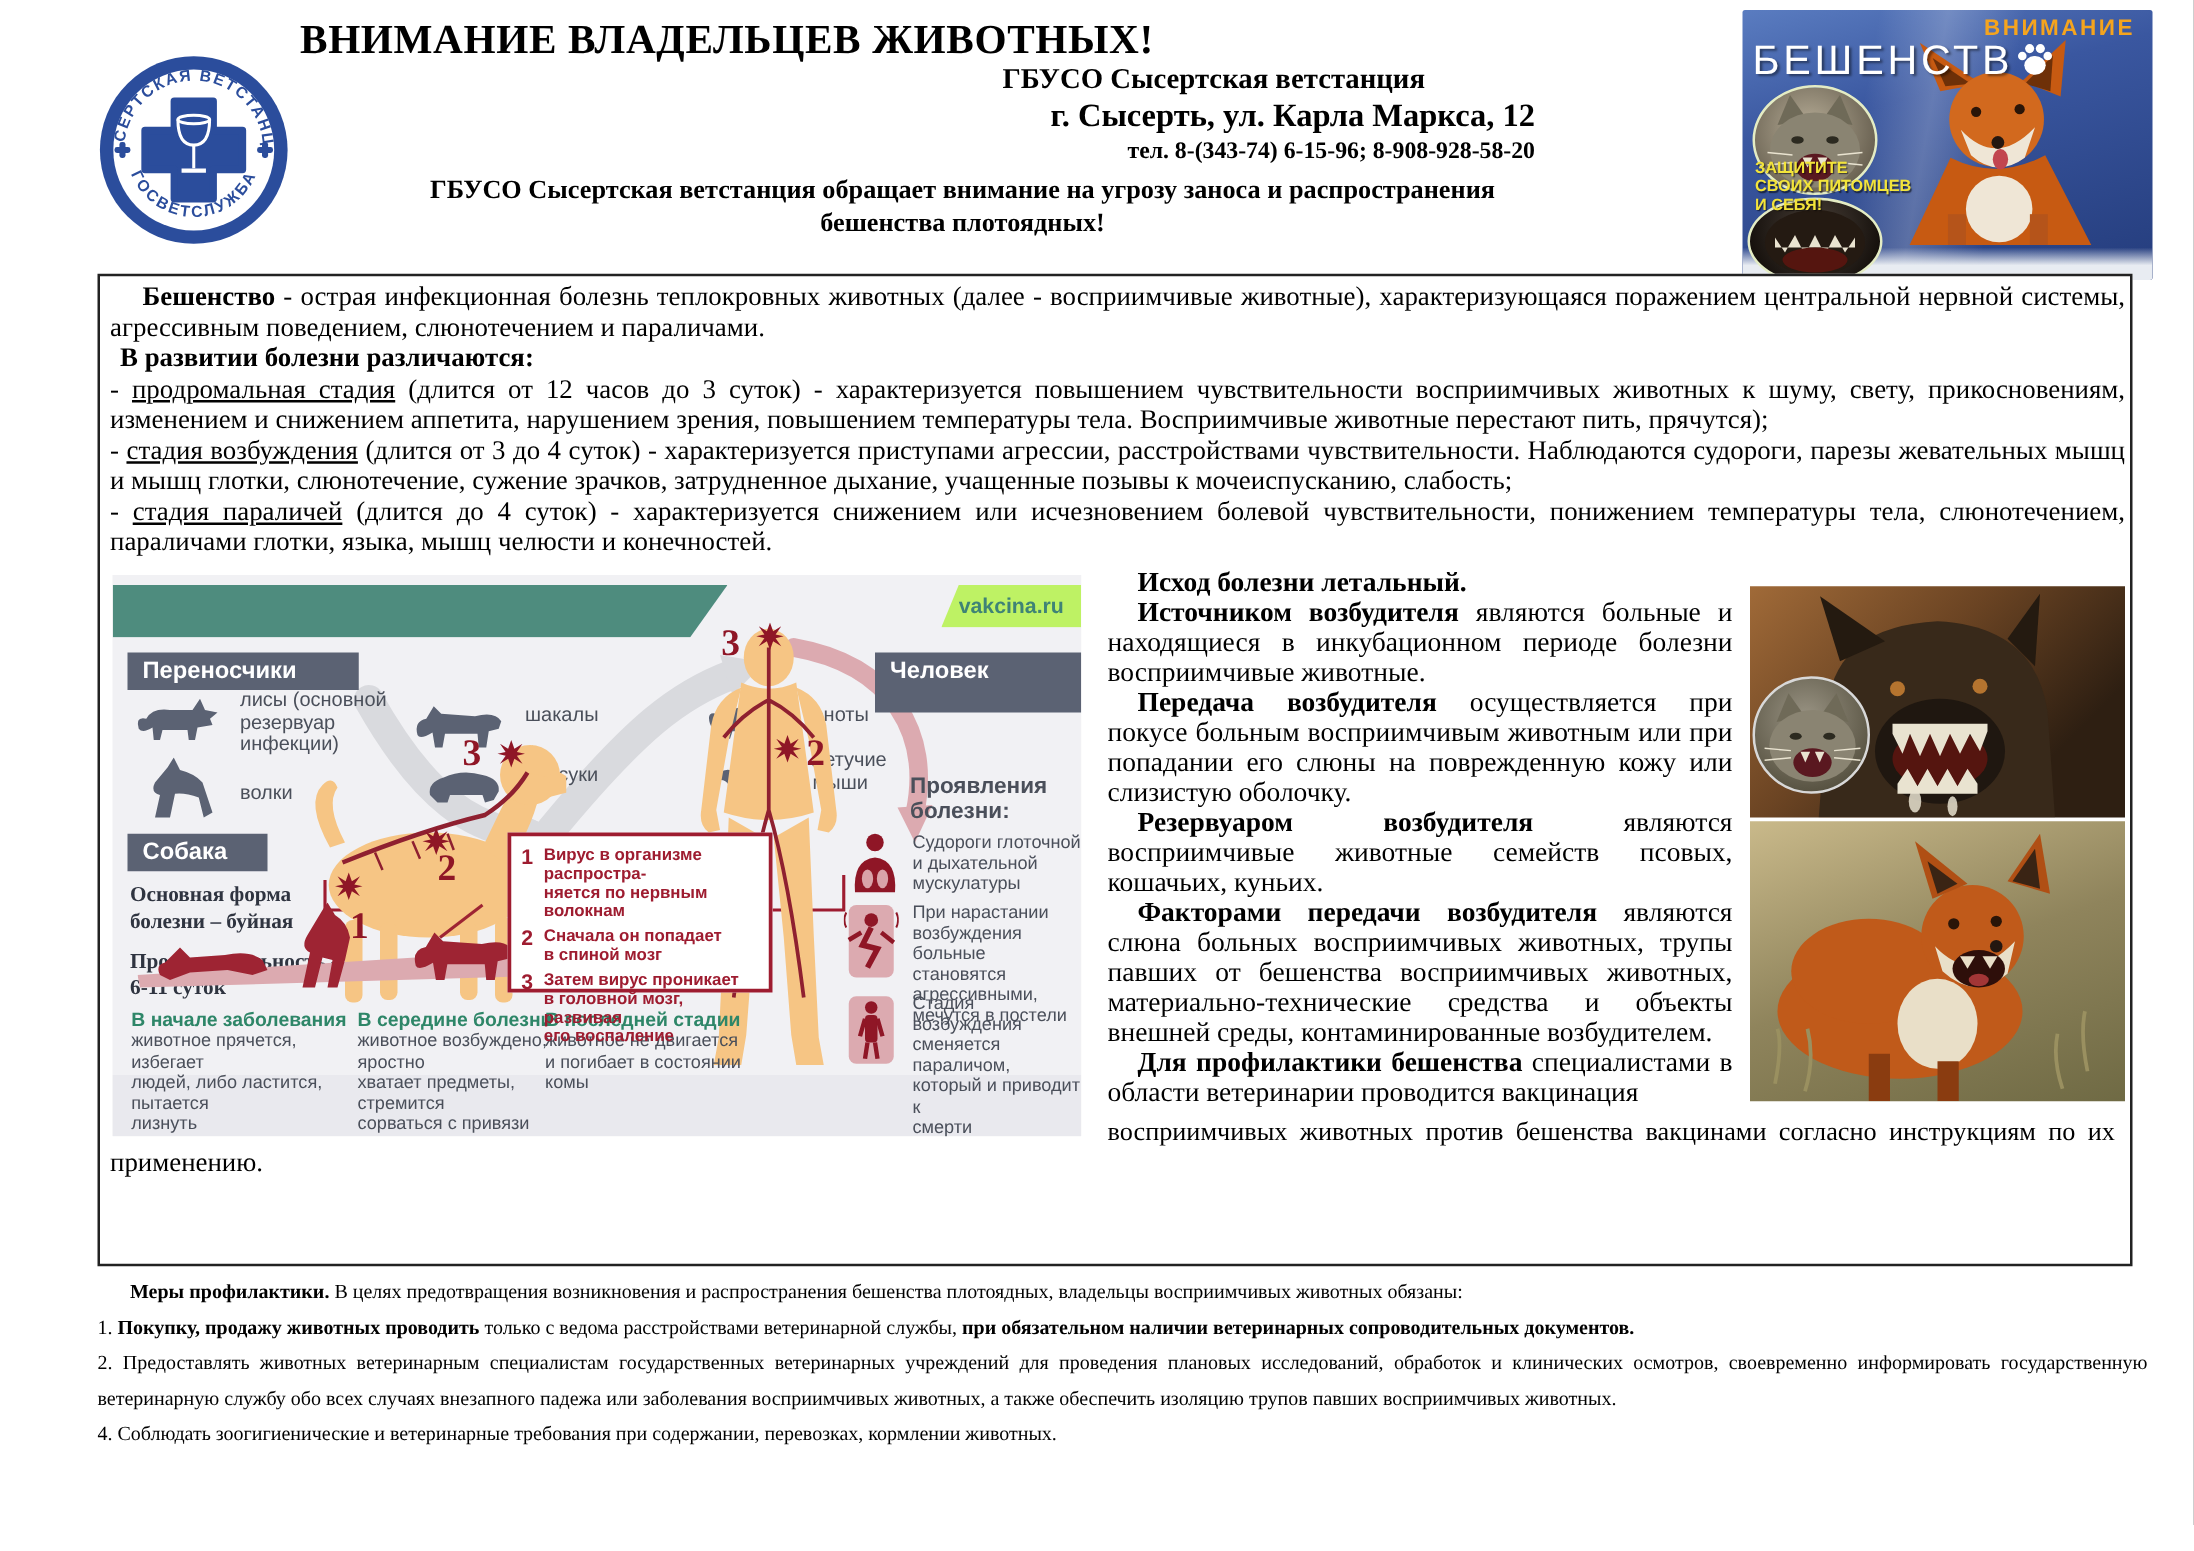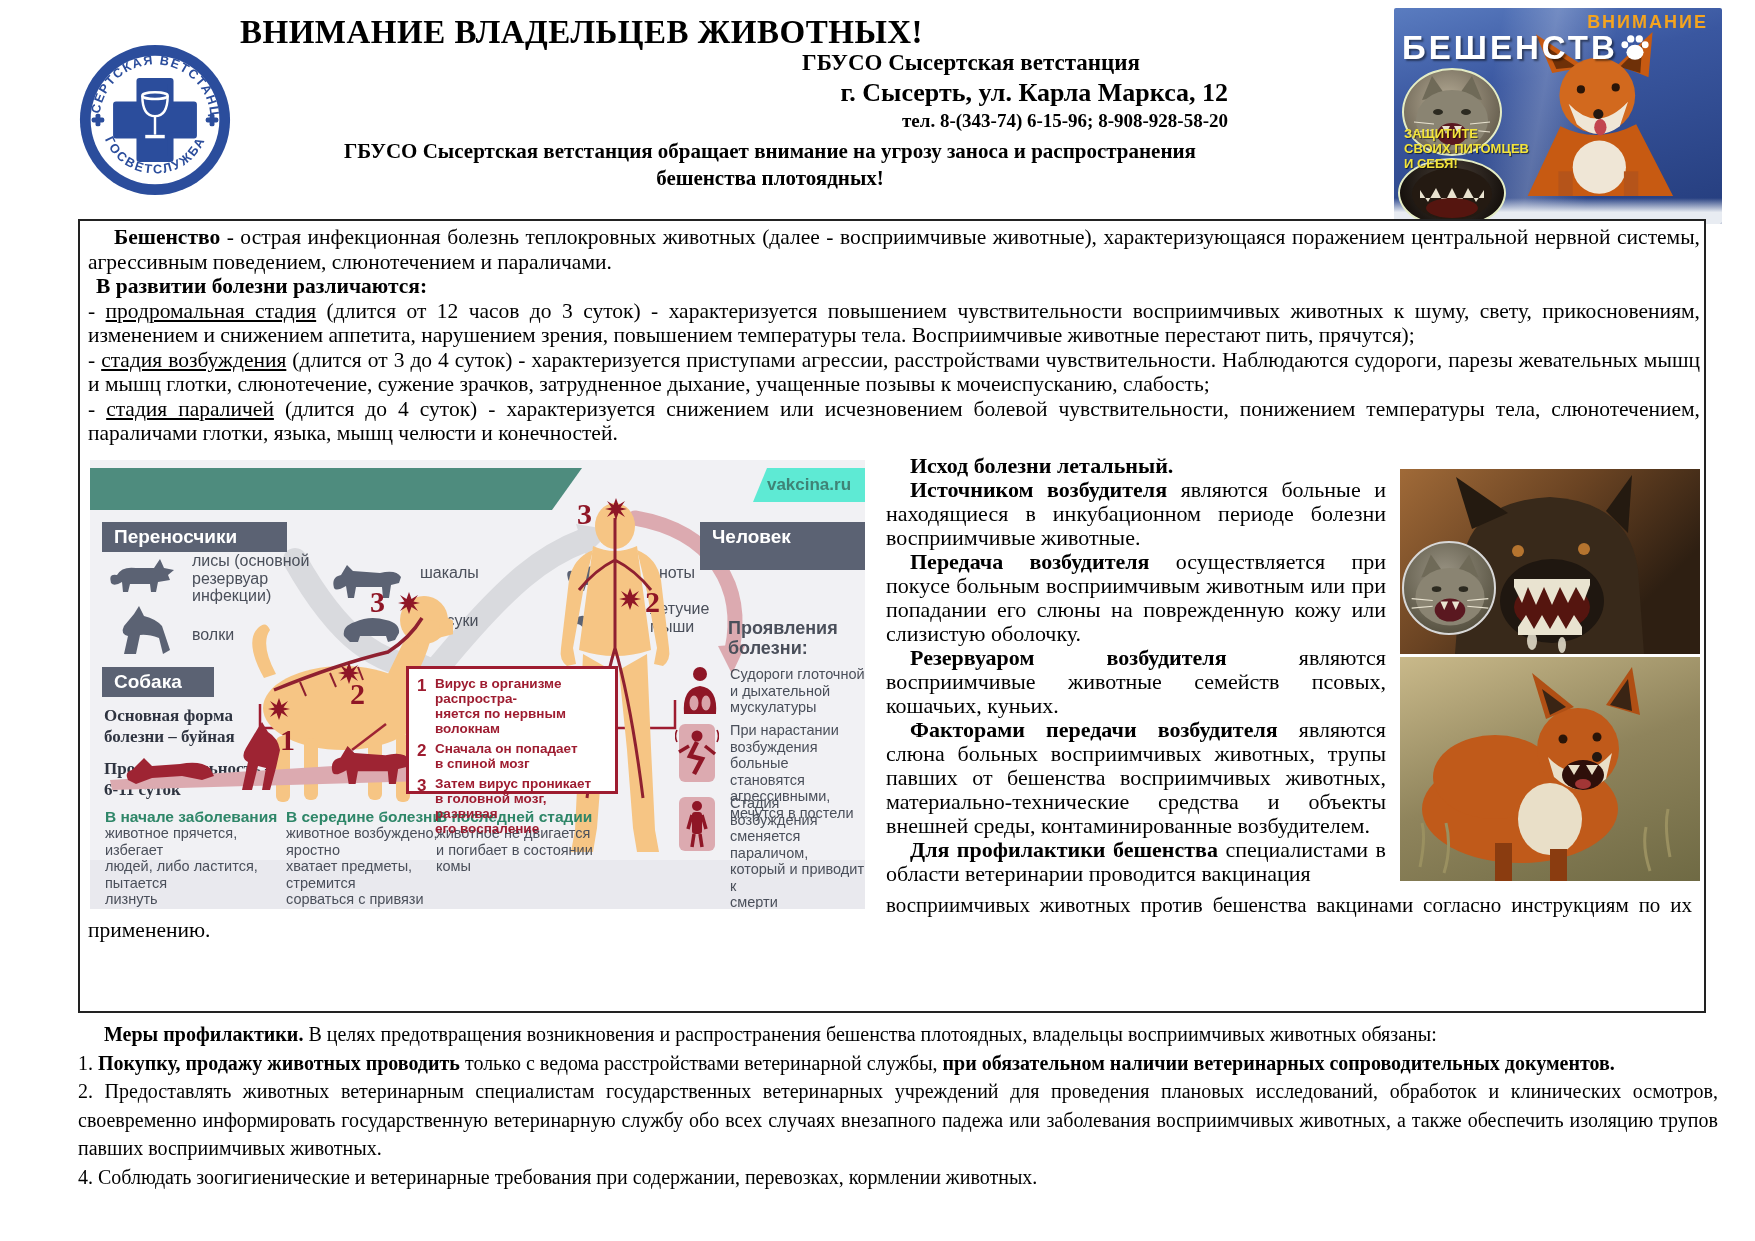--- a/index.html
+++ b/index.html
@@ -23,21 +23,21 @@
 
   
   #logo { left:76px; top:42px; }
 
   
   #poster { left:1394px; top:8px; width:328px; height:216px; overflow:hidden; border-radius:2px;
     background:linear-gradient(165deg,#5a7cc0 0%, #3a57a0 35%, #243c7c 100%); font-family:"Liberation Sans", sans-serif; }
   #poster .streak { left:0; top:0; width:100%; height:100%;
     background:linear-gradient(100deg, transparent 30%, rgba(255,255,255,.22) 45%, transparent 62%); }
   #poster-attention { right:14px; top:4px; color:#f5a41e; font-weight:bold; font-size:18px; letter-spacing:2px; }
-  #poster-title { left:8px; top:21px; color:#fff; font-weight:bold; font-size:33px; letter-spacing:3px;
+  #poster-title { left:8px; top:21px; color:#fff; font-weight:normal; font-size:33px; letter-spacing:3px;
     display:flex; align-items:center; text-shadow:2px 2px 2px rgba(0,0,0,.45); }
   #poster-slogan { left:10px; top:118px; color:#f3e43a; font-weight:bold; font-size:13px; line-height:15px;
     text-shadow:1px 1px 1px rgba(0,0,0,.6); }
   .poster-oval { border-radius:50%; border:2px solid #e4ecc4; overflow:hidden; }
   #poster-cat-oval { left:8px; top:60px; width:100px; height:88px; background:radial-gradient(circle at 45% 40%,#b8ae98,#6a6252 75%); }
   #poster-dog-oval { left:4px; top:150px; width:108px; height:70px; background:radial-gradient(circle at 50% 35%,#4a4038,#15100c 80%); }
   #poster-snow { left:0; bottom:0; width:100%; height:26px; background:linear-gradient(transparent,#e8ecf2 55%); }
 
   
   #main-box { left:78px; top:219px; width:1628px; height:794px; border:2px solid #222; background:#fff; }
@@ -51,21 +51,21 @@
   #wide-line { left:806px; top:672px; width:806px; font-size:21px; text-align:justify; text-align-last:justify; }
   #tail-line { left:8px; top:697px; font-size:21.5px; }
 
   
   #infographic { left:10px; top:239px; width:775px; height:449px; background:#f1f1f4;
     font-family:"Liberation Sans", sans-serif; overflow:hidden; }
   #info-bottom-band { left:0; top:400px; width:775px; height:49px; background:#e9e9ee; }
   #info-title-bar { left:0; top:8px; width:492px; height:42px; background:#4e8c7e;
     clip-path:polygon(0 0, 100% 0, calc(100% - 30px) 100%, 0 100%); }
   #info-title { left:16px; top:16px; color:#fff; font-weight:bold; font-size:23px; }
-  #info-source-tag { left:663px; top:8px; width:112px; height:34px; background:#5eead4;
+  #info-source-tag { left:663px; top:8px; width:112px; height:34px; background:#bef264;
     clip-path:polygon(14px 0, 100% 0, 100% 100%, 0 100%); text-align:center; line-height:34px; }
   #info-source-tag span { color:#3f8376; font-weight:bold; font-size:17px; }
   .slate-bar { background:#5b6273; color:#fff; font-weight:bold; font-size:19px; line-height:30px; padding-left:12px; }
   #carriers-bar { left:12px; top:62px; width:185px; height:30px; }
   #human-bar { left:610px; top:62px; width:165px; height:48px; }
   #dog-bar { left:12px; top:207px; width:112px; height:30px; }
   .animal-label { color:#4a4f5a; font-size:16px; line-height:17.5px; }
   .animal-icon path, .animal-icon polygon { fill:#5b6273; }
   #dog-form, #dog-duration { font-family:"Liberation Serif", serif; font-weight:bold; color:#2f3440; font-size:17px; line-height:21px; }
   #dog-form { left:14px; top:245px; }
@@ -88,21 +88,21 @@
   #dog-photo { left:1320px; top:248px; width:300px; height:185px; overflow:hidden;
     background:linear-gradient(135deg,#a06a38,#6b4423 40%,#2e1f12 78%); }
   #cat-inset { left:2px; top:72px; width:94px; height:94px; border-radius:50%; overflow:hidden;
     border:2px solid #d8d8d8; background:radial-gradient(circle at 45% 35%,#9a9484,#55503f 80%); }
   #fox-photo { left:1320px; top:436px; width:300px; height:224px; overflow:hidden;
     background:linear-gradient(160deg,#c9b98a,#8f845c 50%,#6f6a44),
                repeating-linear-gradient(75deg, rgba(255,255,255,.1) 0 3px, transparent 3px 9px); 
     background-blend-mode:normal; }
 
   
-  #prevention { left:78px; top:1020px; width:1640px; font-size:20px; line-height:28.5px; }
+  #prevention { left:78px; top:1020px; width:1640px; font-size:16px; line-height:28.5px; }
   #prevention p { text-align:justify; }
 </style>
 </head>
 <body>
 
 <div id="page">
 
   <svg id="logo" class="abs" width="158" height="156" viewBox="0 0 160 160">
     <circle cx="80" cy="80" r="77" fill="#2b4d9c"></circle>
     <circle cx="80" cy="80" r="66" fill="#ffffff"></circle>

